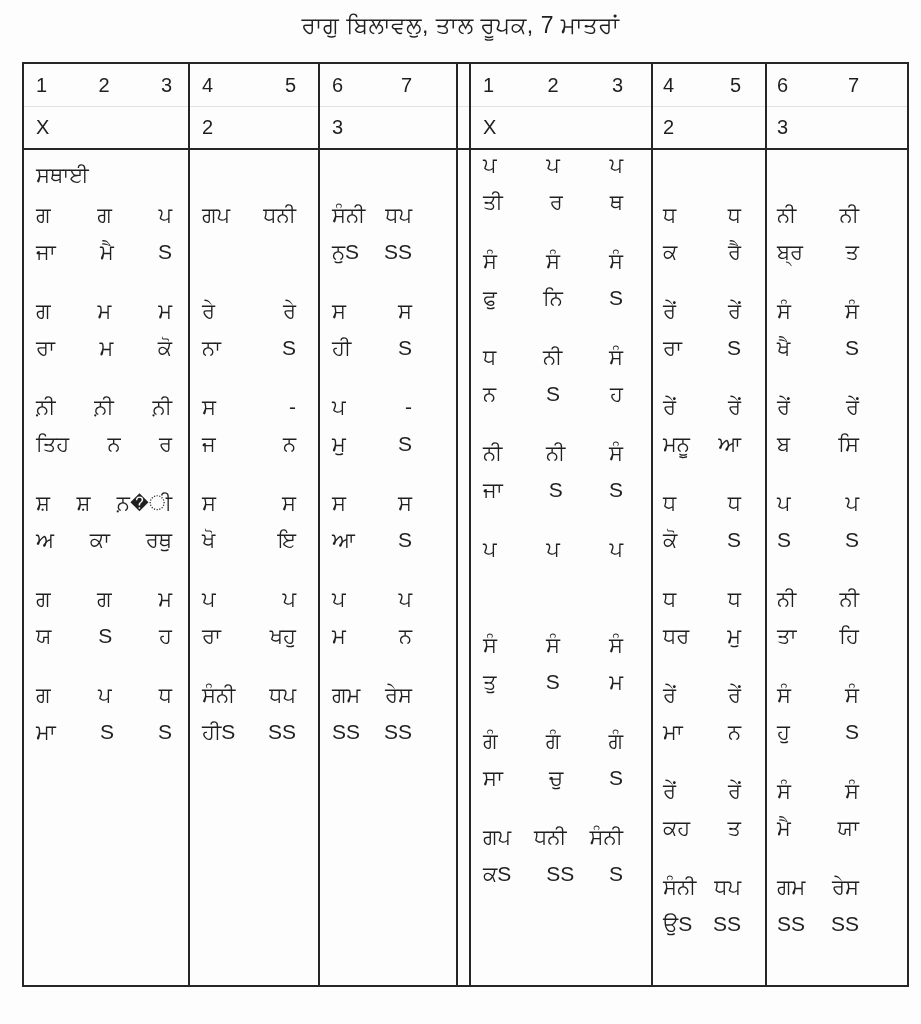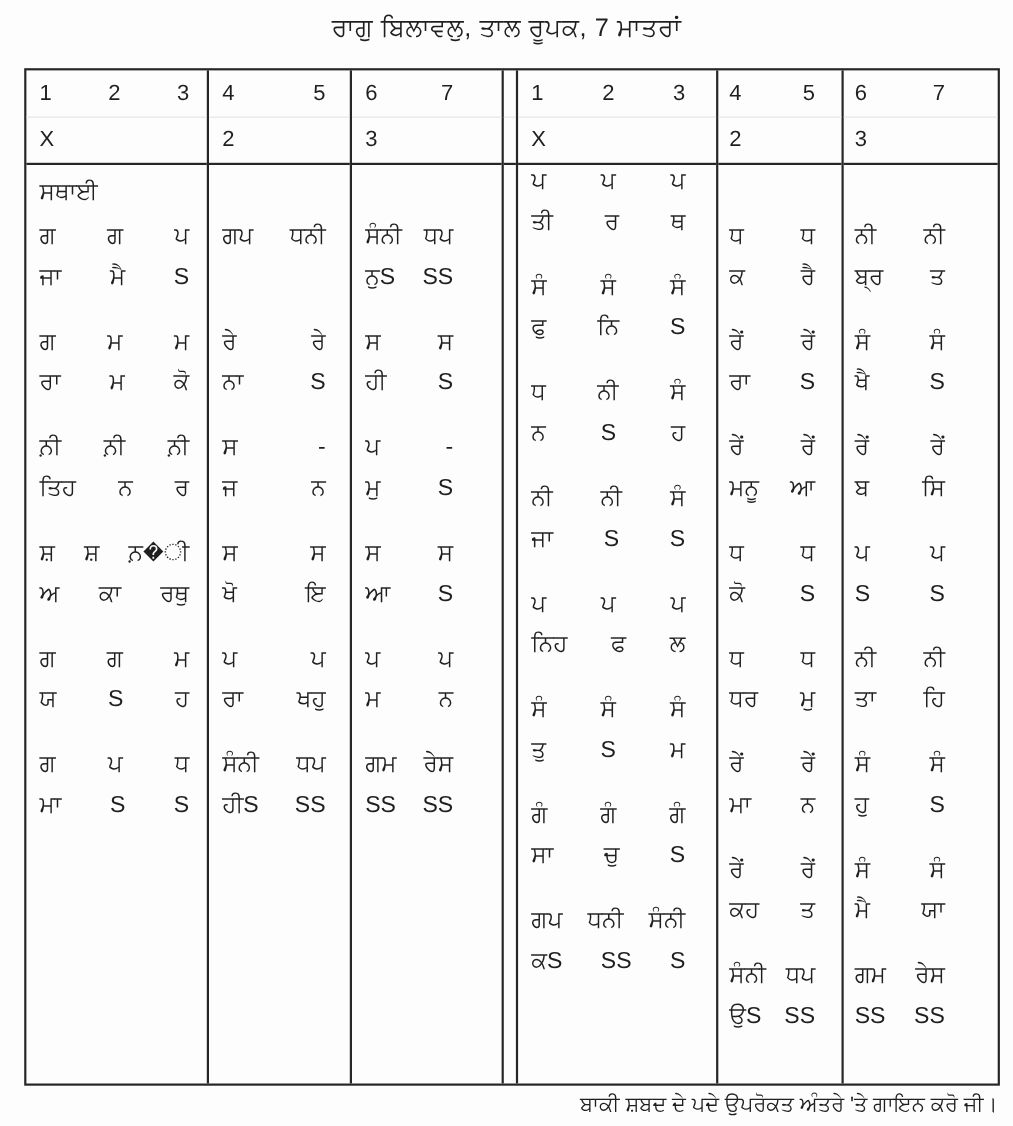--- a/index.html
+++ b/index.html
@@ -329,25 +329,20 @@
               <span>S</span>
               <span>S</span>
             </div>
           </div>
           <div class="rowcell">
             <div class="line">
               <span>ਪ</span>
               <span>ਪ</span>
               <span>ਪ</span>
             </div>
-            <div class="line">
-              <span>ਨਿਹ</span>
-              <span>ਫ</span>
-              <span>ਲ</span>
-            </div>
           </div>
           <div class="rowcell">
             <div class="line">
               <span>ਸੰ</span>
               <span>ਸੰ</span>
               <span>ਸੰ</span>
             </div>
             <div class="line">
               <span>ਤੁ</span>
               <span>S</span>
@@ -558,14 +553,13 @@
               <span>ਰੇਸ</span>
             </div>
             <div class="line">
               <span>SS</span>
               <span>SS</span>
             </div>
           </div>
         </div>
       </div>
     </div>
-  <div class="footer">ਬਾਕੀ ਸ਼ਬਦ ਦੇ ਪਦੇ ਉਪਰੋਕਤ ਅੰਤਰੇ 'ਤੇ ਗਾਇਨ ਕਰੋ ਜੀ।</div>
 </div>
 
 </body></html>

